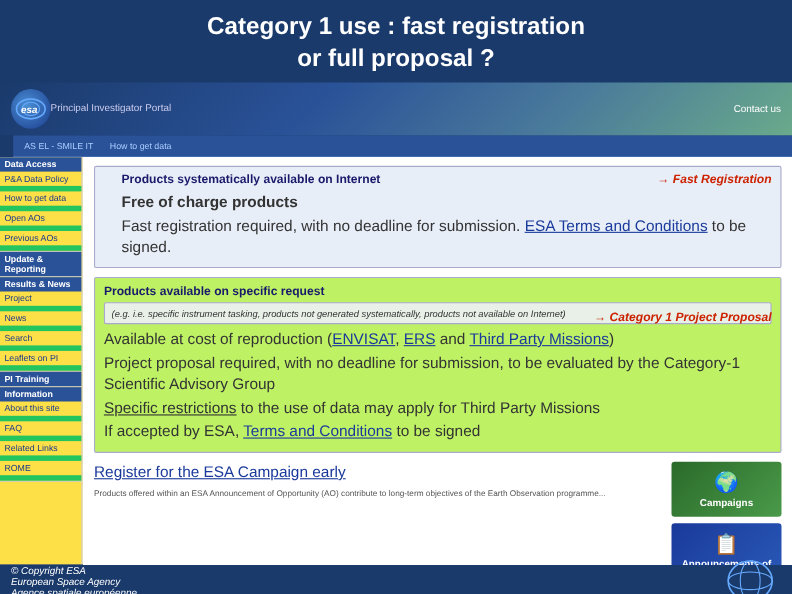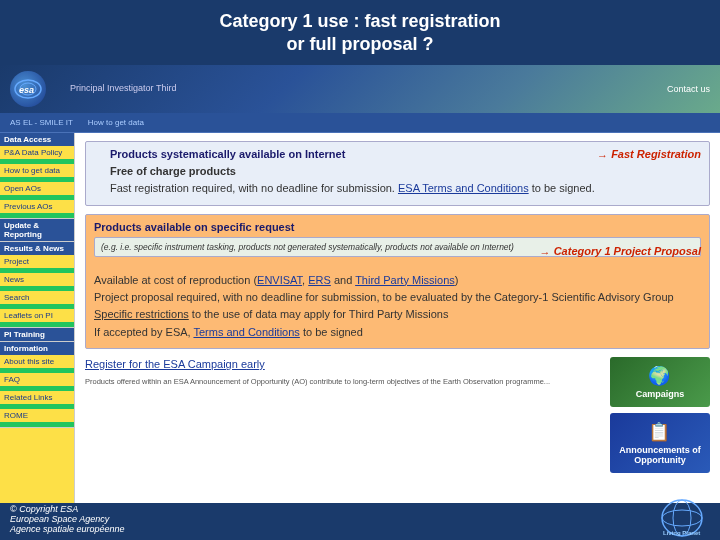--- a/index.html
+++ b/index.html
@@ -13,38 +13,38 @@
     }
 
     
     .title-area {
       background: #1a3a6b;
       text-align: center;
       padding: 10px 20px 8px;
       color: white;
     }
     .title-area h1 {
-      font-size: 18px;
+      font-size: 22px;
       font-weight: bold;
       line-height: 1.3;
     }
 
     
     .esa-header {
       background: linear-gradient(135deg, #1a3a6b 0%, #2a5298 40%, #4a7a9b 70%, #6aaa8b 100%);
       height: 48px;
       display: flex;
       align-items: center;
       padding: 0 10px;
       position: relative;
     }
     .esa-logo-area {
       display: flex;
       align-items: center;
-      gap: 24px;
+      gap: 0;
     }
     .esa-logo-circle {
       width: 36px;
       height: 36px;
       border-radius: 50%;
       background: radial-gradient(circle at 40% 40%, #4a8fd4, #1a3a8b);
       display: flex;
       align-items: center;
       justify-content: center;
     }
@@ -70,20 +70,21 @@
 
     
     .nav-bar {
       background: #2a5298;
       height: 20px;
       display: flex;
       align-items: center;
       padding: 0 10px;
       gap: 15px;
       border-bottom: 1px solid #4a72b8;
+      margin-left: 12px;
     }
     .nav-bar span {
       color: #aaccff;
       font-size: 8px;
       cursor: pointer;
     }
 
     
     .main-layout {
       display: flex;
@@ -130,21 +131,21 @@
       margin-bottom: 8px;
       padding: 6px 8px;
       border-radius: 2px;
       position: relative;
     }
     .product-box.blue-bg {
       background: #e8eef8;
       padding-left: 24px;
     }
     .product-box.light-bg {
-      background: #fdba74;
+      background: #bef264;
     }
     .product-box h2 {
       font-size: 11px;
       font-weight: bold;
       color: #1a1a6b;
       margin-bottom: 4px;
     }
     .fast-reg-arrow {
       position: absolute;
       right: 8px;
@@ -157,39 +158,39 @@
     .cat1-arrow {
       position: absolute;
       right: 8px;
       top: 30px;
       color: #cc2200;
       font-size: 11px;
       font-weight: bold;
       font-style: italic;
     }
     .product-text {
-      font-size: 11px;
+      font-size: 14px;
       color: #333;
       line-height: 1.4;
       margin-bottom: 2px;
     }
     .product-text a, .link-text {
       color: #1a3a9b;
       text-decoration: underline;
     }
 
     
     .italic-box {
       background: #e8f0e8;
       border: 1px solid #aac;
       padding: 4px 6px;
       font-size: 8.5px;
       font-style: italic;
       color: #333;
-      margin-bottom: 16px;
+      margin-bottom: 4px;
       border-radius: 2px;
     }
 
     
     .bottom-section {
       display: flex;
       gap: 20px;
       margin-top: 8px;
     }
     .bottom-left {
@@ -269,21 +270,21 @@
 <div class="esa-header">
   <div class="esa-logo-area">
     <div class="esa-logo-circle">
       <svg width="28" height="20" viewBox="0 0 28 20">
         <ellipse cx="14" cy="10" rx="13" ry="9" fill="none" stroke="#6af" stroke-width="1.5"></ellipse>
         <ellipse cx="14" cy="10" rx="8" ry="6" fill="none" stroke="#6af" stroke-width="1"></ellipse>
         <text x="5" y="14" fill="white" font-size="9" font-weight="bold" font-style="italic">esa</text>
       </svg>
     </div>
     <div class="eo-portal-text">
-      <div class="sub">Principal Investigator Third</div>
+      <div class="sub">Principal Investigator Portal</div>
     </div>
   </div>
   <div class="header-right">
     <span>Contact us</span>
   </div>
 </div>
 
 <div class="nav-bar">
   <span>AS EL - SMILE IT</span>
   <span>How to get data</span>

